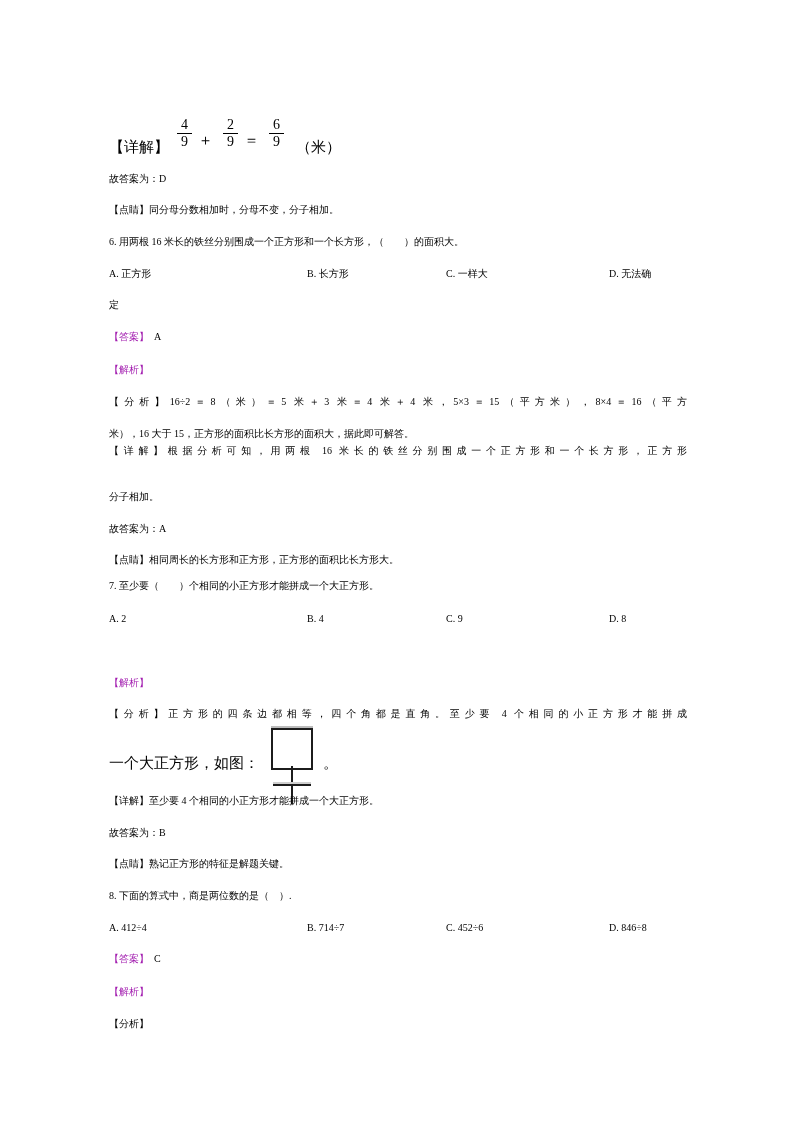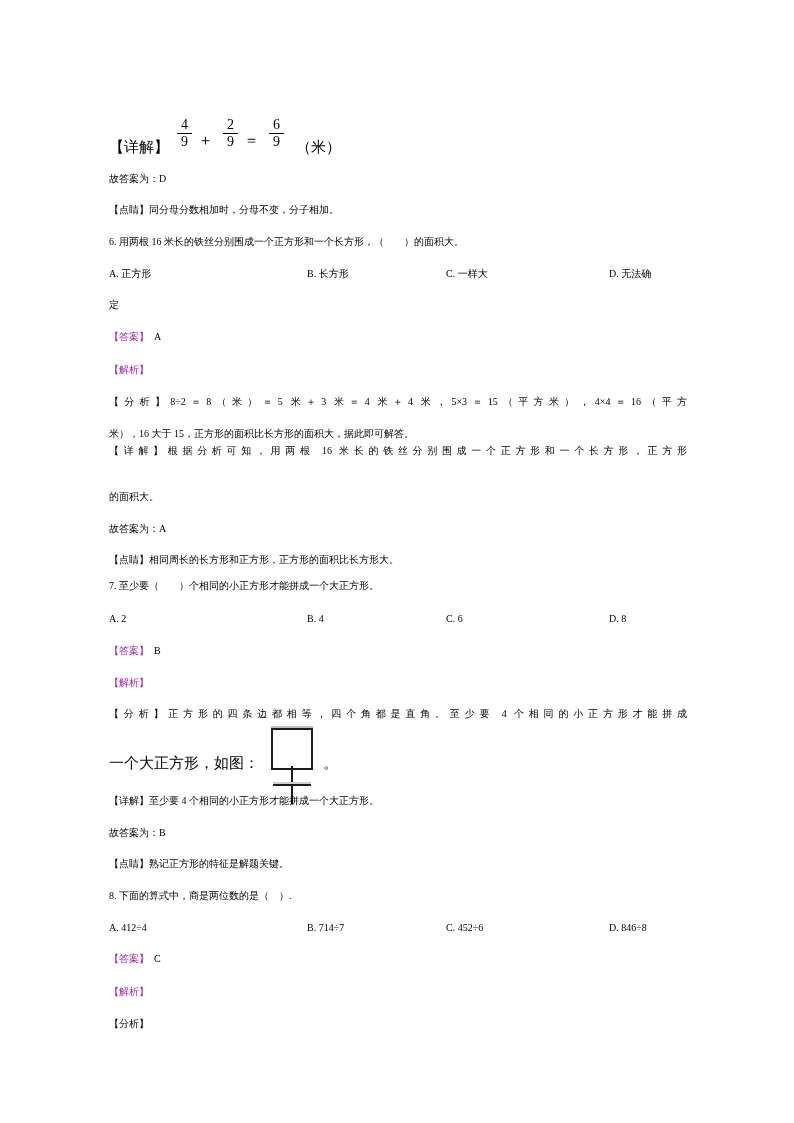--- a/index.html
+++ b/index.html
@@ -76,36 +76,33 @@
     <span class="col c0">A. 正方形</span>
     <span class="col c1">B. 长方形</span>
     <span class="col c2">C. 一样大</span>
     <span class="col c3">D. 无法确</span>
   </div>
   <div class="line" style="top:294px">定</div>
   <div class="line" style="top:326px">
     <span class="blue">【答案】</span><span class="ansletter">A</span>
   </div>
   <div class="line blue" style="top:359px">【解析】</div>
-  <div class="line just" style="top:391px">【分析】8÷2＝8（米）＝5 米＋3 米＝4 米＋4 米，5×3＝15（平方米），4×4＝16（平方</div>
+  <div class="line just" style="top:391px">【分析】16÷2＝8（米）＝5 米＋3 米＝4 米＋4 米，5×3＝15（平方米），8×4＝16（平方</div>
   <div class="line" style="top:423px">米），16 大于 15，正方形的面积比长方形的面积大，据此即可解答。</div>
   <div class="line just" style="top:440px">【详解】根据分析可知，用两根 16 米长的铁丝分别围成一个正方形和一个长方形，正方形</div>
-  <div class="line" style="top:486px">的面积大。</div>
+  <div class="line" style="top:486px">分子相加。</div>
   <div class="line" style="top:549px">【点睛】相同周长的长方形和正方形，正方形的面积比长方形大。</div>
   <div class="line" style="top:518px">故答案为：A</div>
 
   <div class="line" style="top:575px">7. 至少要（　　）个相同的小正方形才能拼成一个大正方形。</div>
   <div class="line opts" style="top:608px">
     <span class="col c0">A. 2</span>
     <span class="col c1">B. 4</span>
-    <span class="col c2">C. 6</span>
+    <span class="col c2">C. 9</span>
     <span class="col c3">D. 8</span>
-  </div>
-  <div class="line" style="top:640px">
-    <span class="blue">【答案】</span><span class="ansletter">B</span>
   </div>
   <div class="line blue" style="top:672px">【解析】</div>
   <div class="line just" style="top:703px">【分析】正方形的四条边都相等，四个角都是直角。至少要 4 个相同的小正方形才能拼成</div>
 
   <div class="figline">
     <span>一个大正方形，如图：</span>
     <span class="sqgrid">
       <span class="gv"></span>
       <span class="gh"></span>
     </span>

